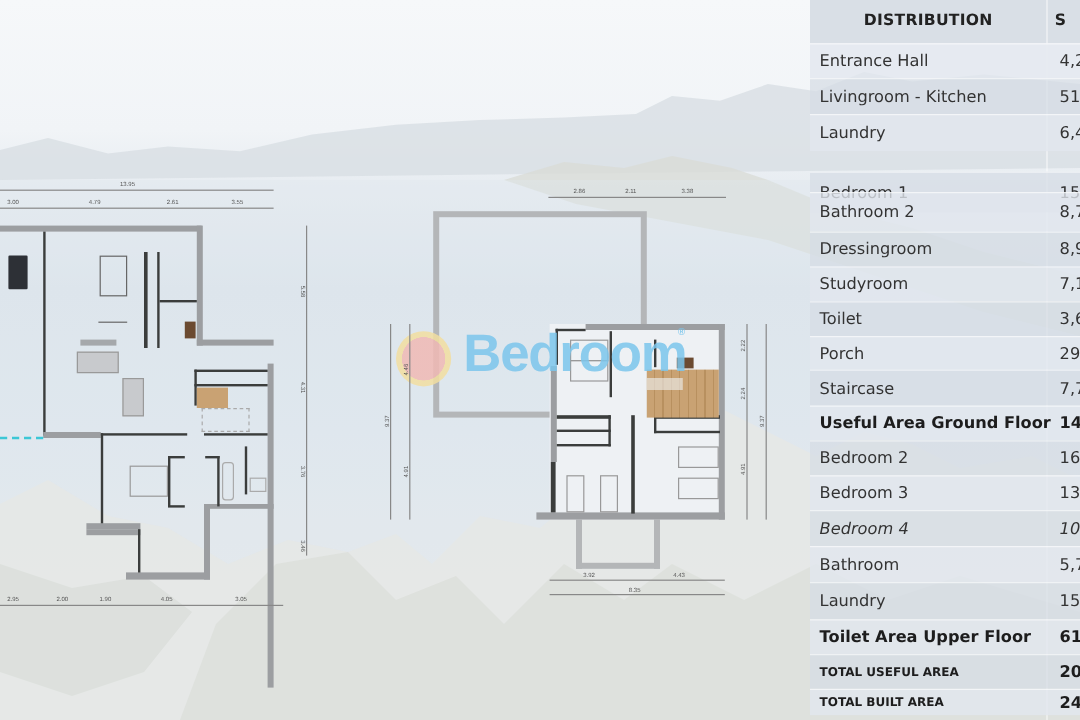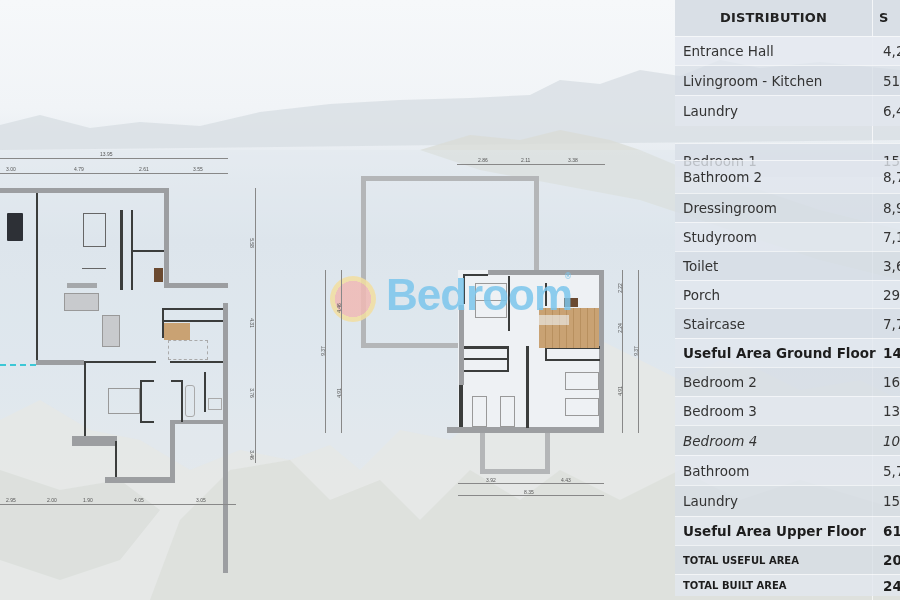--- a/index.html
+++ b/index.html
@@ -241,21 +241,21 @@
       </div>
       <div class="row" style="top: 455px; height: 30px; background: rgba(226, 231, 238, 0.78); border-top: 1px solid rgba(255, 255, 255, 0.6); box-sizing: border-box;">
         <div class="c1">Bathroom</div>
         <div class="c2">5,7</div>
       </div>
       <div class="row" style="top: 485px; height: 31px; background: rgba(214, 220, 229, 0.72); border-top: 1px solid rgba(255, 255, 255, 0.6); box-sizing: border-box;">
         <div class="c1">Laundry</div>
         <div class="c2">15,</div>
       </div>
       <div class="row bold" style="top: 516px; height: 29px; background: rgba(226, 231, 238, 0.78); border-top: 1px solid rgba(255, 255, 255, 0.6); box-sizing: border-box;">
-        <div class="c1">Useful Area Upper Floor</div>
+        <div class="c1">Toilet Area Upper Floor</div>
         <div class="c2">61,</div>
       </div>
       <div class="row bold caps" style="top: 545px; height: 29px; background: rgba(214, 220, 229, 0.72); border-top: 1px solid rgba(255, 255, 255, 0.6); box-sizing: border-box;">
         <div class="c1">TOTAL USEFUL AREA</div>
         <div class="c2">204</div>
       </div>
       <div class="row bold caps" style="top: 574px; height: 22px; background: rgba(226, 231, 238, 0.78); border-top: 1px solid rgba(255, 255, 255, 0.6); box-sizing: border-box;">
         <div class="c1">TOTAL BUILT AREA</div>
         <div class="c2">248</div>
       </div>

